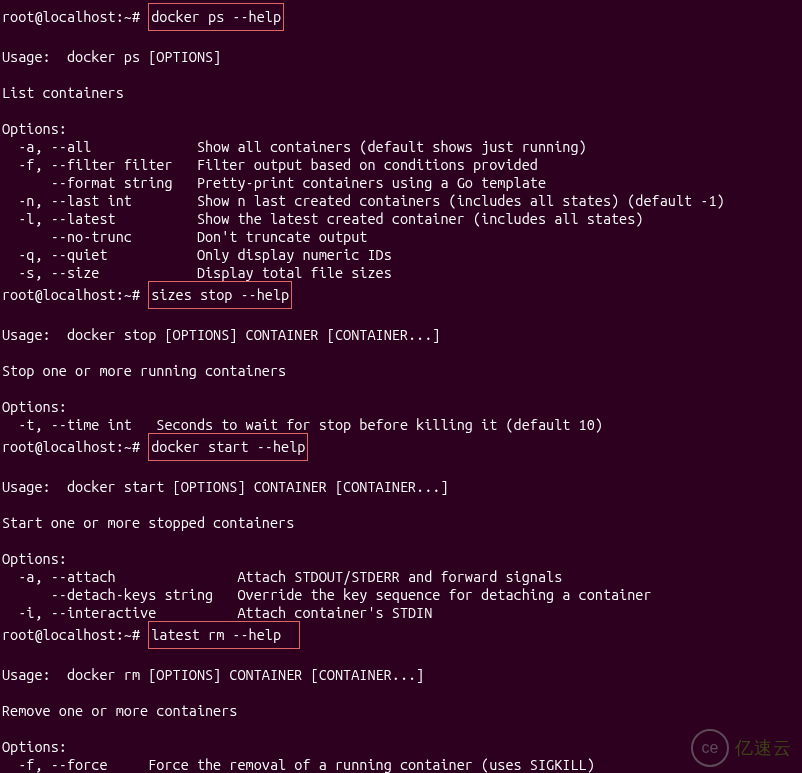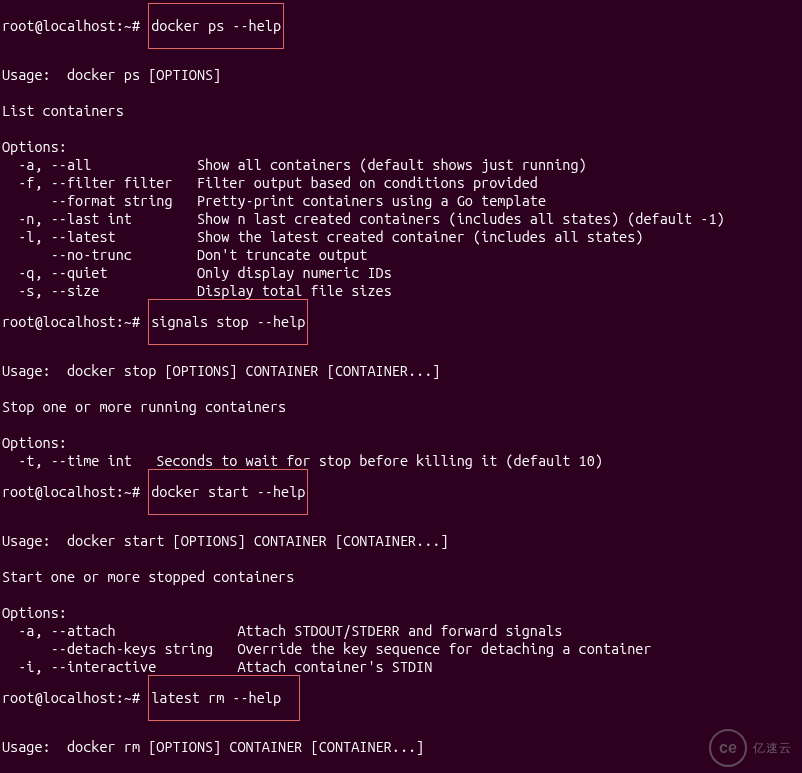--- a/index.html
+++ b/index.html
@@ -13,21 +13,21 @@
       width: 802px;
       height: 773px;
       overflow: hidden;
       box-sizing: border-box;
       position: relative;
     }
     pre { margin: 0; font-family: inherit; white-space: pre; }
     .box {
       display: inline-block;
       border: 1px solid #e06666;
-      padding: 13px 2px;
+      padding: 4px 2px;
       margin: -1px 0;
     }
     .watermark {
       position: absolute;
       right: 10px;
       bottom: 6px;
       display: flex;
       align-items: center;
       gap: 6px;
       opacity: 0.55;
@@ -35,27 +35,27 @@
     .wm-logo {
       width: 34px;
       height: 34px;
       border: 2px solid #888;
       border-radius: 50%;
       display: flex;
       align-items: center;
       justify-content: center;
       color: #888;
       font-family: sans-serif;
-      font-weight: bold;
+      font-weight: normal;
       font-size: 16px;
     }
     .wm-text {
-      color: #a3a3a3;
+      color: #4d7c0f;
       font-family: sans-serif;
-      font-size: 12px;
+      font-size: 18px;
       letter-spacing: 1px;
     }
   </style>
 </head>
 <body>
 
 <pre><span><span>root@localhost:~# </span><span class="box">docker ps --help</span></span>
 <span> </span>
 <span>Usage:  docker ps [OPTIONS]
 
@@ -63,21 +63,21 @@
 
 Options:
   -a, --all             Show all containers (default shows just running)
   -f, --filter filter   Filter output based on conditions provided
       --format string   Pretty-print containers using a Go template
   -n, --last int        Show n last created containers (includes all states) (default -1)
   -l, --latest          Show the latest created container (includes all states)
       --no-trunc        Don't truncate output
   -q, --quiet           Only display numeric IDs
   -s, --size            Display total file sizes</span>
-<span><span>root@localhost:~# </span><span class="box">signals stop --help</span></span>
+<span><span>root@localhost:~# </span><span class="box">sizes stop --help</span></span>
 <span> </span>
 <span>Usage:  docker stop [OPTIONS] CONTAINER [CONTAINER...]
 
 Stop one or more running containers
 
 Options:
   -t, --time int   Seconds to wait for stop before killing it (default 10)</span>
 <span><span>root@localhost:~# </span><span class="box">docker start --help</span></span>
 <span> </span>
 <span>Usage:  docker start [OPTIONS] CONTAINER [CONTAINER...]

